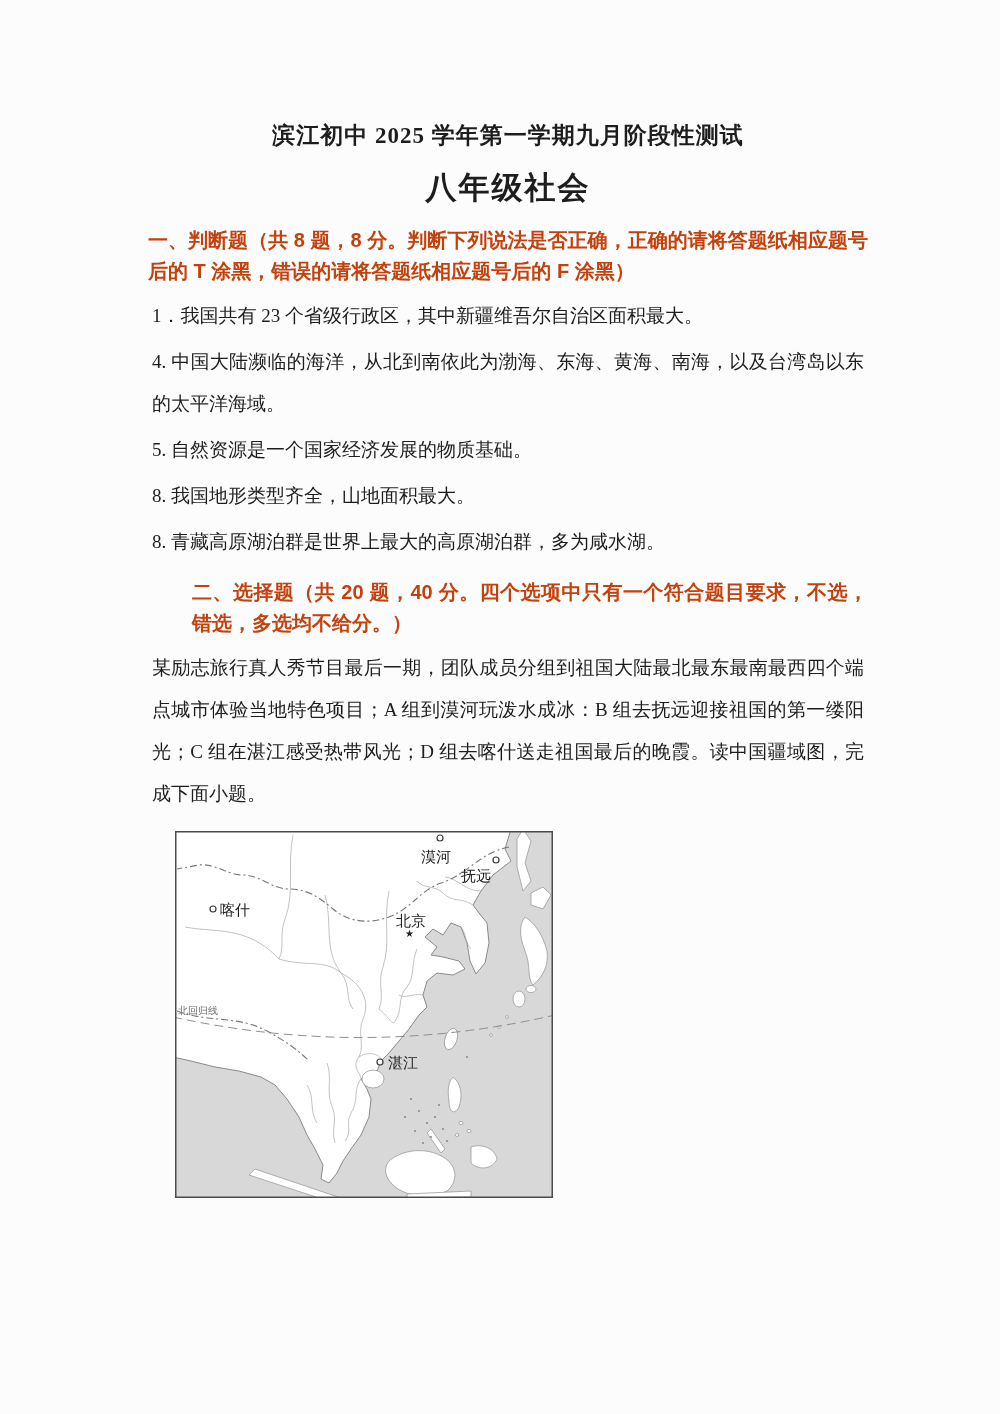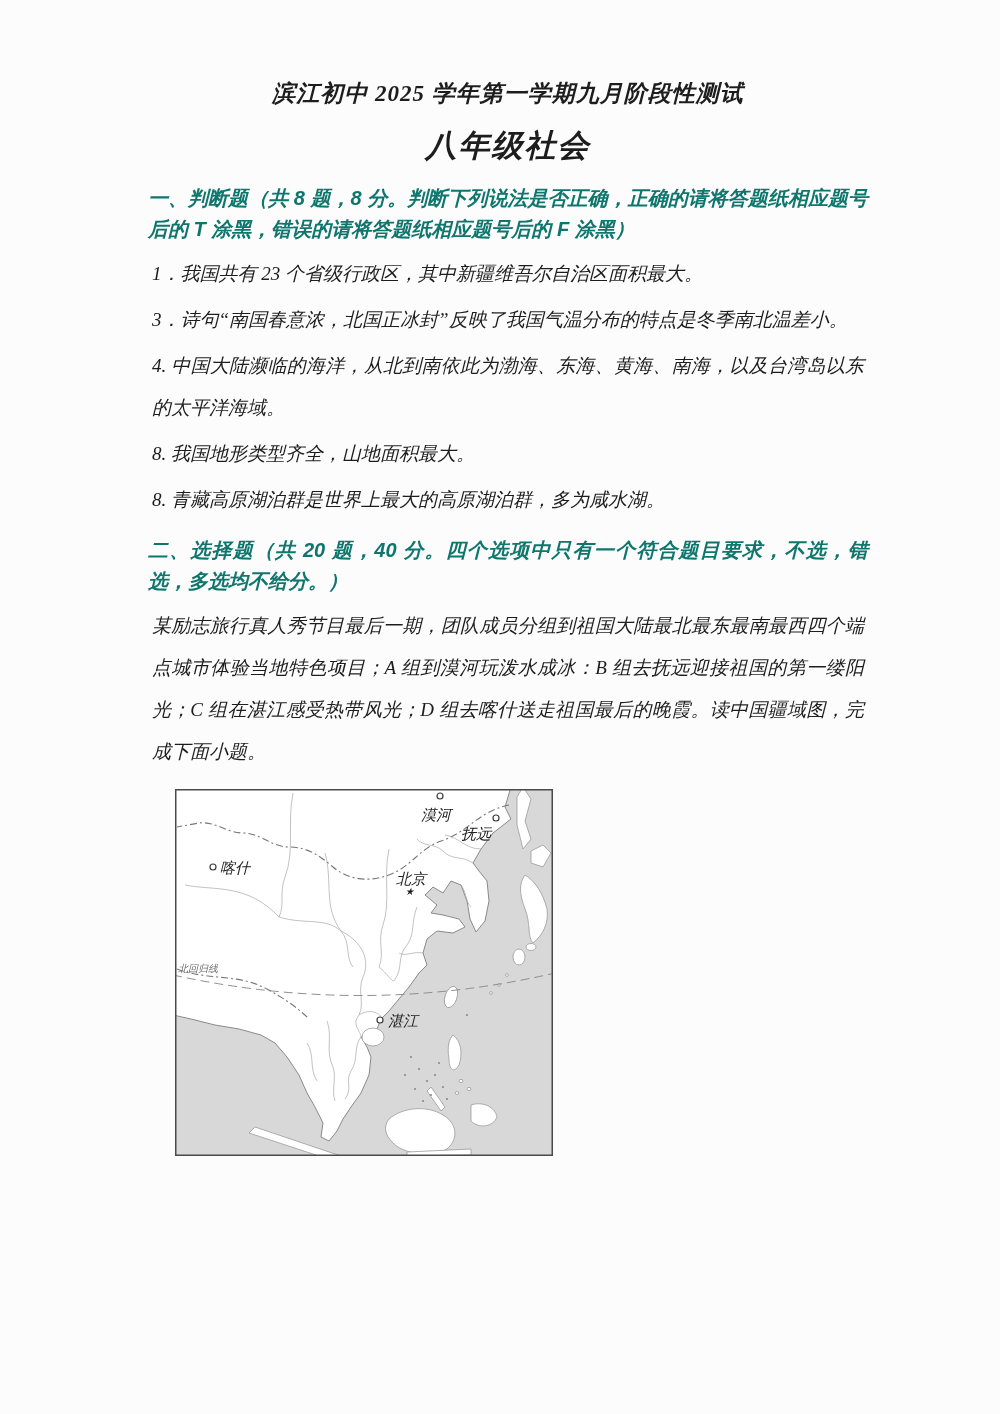--- a/index.html
+++ b/index.html
@@ -6,57 +6,57 @@
   .page{
     position:relative;
     width:1000px;height:1414px;
     margin:0 auto;
     background:#fcfcfc;
     color:#1d1d1d;
     font-family:"Liberation Serif","DejaVu Serif",serif;
     overflow:hidden;
     box-sizing:border-box;
   }
-  .content{padding:78px 132px 0 148px;font-style:italic;}
+  .content{padding:120px 132px 0 148px;}
   .doc-title{
     text-align:center;font-size:23px;font-weight:bold;
     margin:0 0 10px 0;letter-spacing:1px;
   }
   .doc-subtitle{
     text-align:center;font-size:31px;font-weight:bold;
     margin:16px 0 16px 0;letter-spacing:2px;
   }
   .sec-heading{
     font-family:"Liberation Sans","DejaVu Sans",sans-serif;
     font-weight:bold;font-size:20px;line-height:31px;
-    margin:0 0 8px 0;text-align:justify;color:#0f766e;
+    margin:0 0 8px 0;text-align:justify;color:#c2410c;
   }
-  .sec2-heading{margin-top:14px;}
+  .sec2-heading{margin-top:14px;margin-left:44px;}
   .item, .intro, .q{
     font-size:19px;line-height:42px;margin:4px;text-align:justify;
   }
   .map-wrap{margin:16px 0 18px 27px;width:378px;height:367px;}
   .map-wrap svg{display:block;}
   .map-city-label{font-family:"Liberation Serif","DejaVu Serif",serif;font-size:15px;fill:#222;}
   .map-small-label{font-family:"Liberation Serif","DejaVu Serif",serif;font-size:10px;fill:#6f6f6f;}
 </style>
 </head>
 <body>
 
 <div class="page">
   <div class="content">
 
     <h1 class="doc-title">滨江初中 2025 学年第一学期九月阶段性测试</h1>
     <h2 class="doc-subtitle">八年级社会</h2>
 
     <p class="sec-heading">一、判断题（共 8 题，8 分。判断下列说法是否正确，正确的请将答题纸相应题号后的 T 涂黑，错误的请将答题纸相应题号后的 F 涂黑）</p>
 
     <p class="item">1．我国共有 23 个省级行政区，其中新疆维吾尔自治区面积最大。</p>
-    <p class="item">3．诗句“南国春意浓，北国正冰封”反映了我国气温分布的特点是冬季南北温差小。</p>
     <p class="item">4. 中国大陆濒临的海洋，从北到南依此为渤海、东海、黄海、南海，以及台湾岛以东的太平洋海域。</p>
+    <p class="item">5. 自然资源是一个国家经济发展的物质基础。</p>
     <p class="item">8. 我国地形类型齐全，山地面积最大。</p>
     <p class="item">8. 青藏高原湖泊群是世界上最大的高原湖泊群，多为咸水湖。</p>
 
     <p class="sec-heading sec2-heading">二、选择题（共 20 题，40 分。四个选项中只有一个符合题目要求，不选，错选，多选均不给分。）</p>
 
     <p class="intro">某励志旅行真人秀节目最后一期，团队成员分组到祖国大陆最北最东最南最西四个端点城市体验当地特色项目；A 组到漠河玩泼水成冰：B 组去抚远迎接祖国的第一缕阳光；C 组在湛江感受热带风光；D 组去喀什送走祖国最后的晚霞。读中国疆域图，完成下面小题。</p>
 
     <div class="map-wrap">
       <svg width="378" height="367" viewBox="0 0 378 367" xmlns="http://www.w3.org/2000/svg">
 

